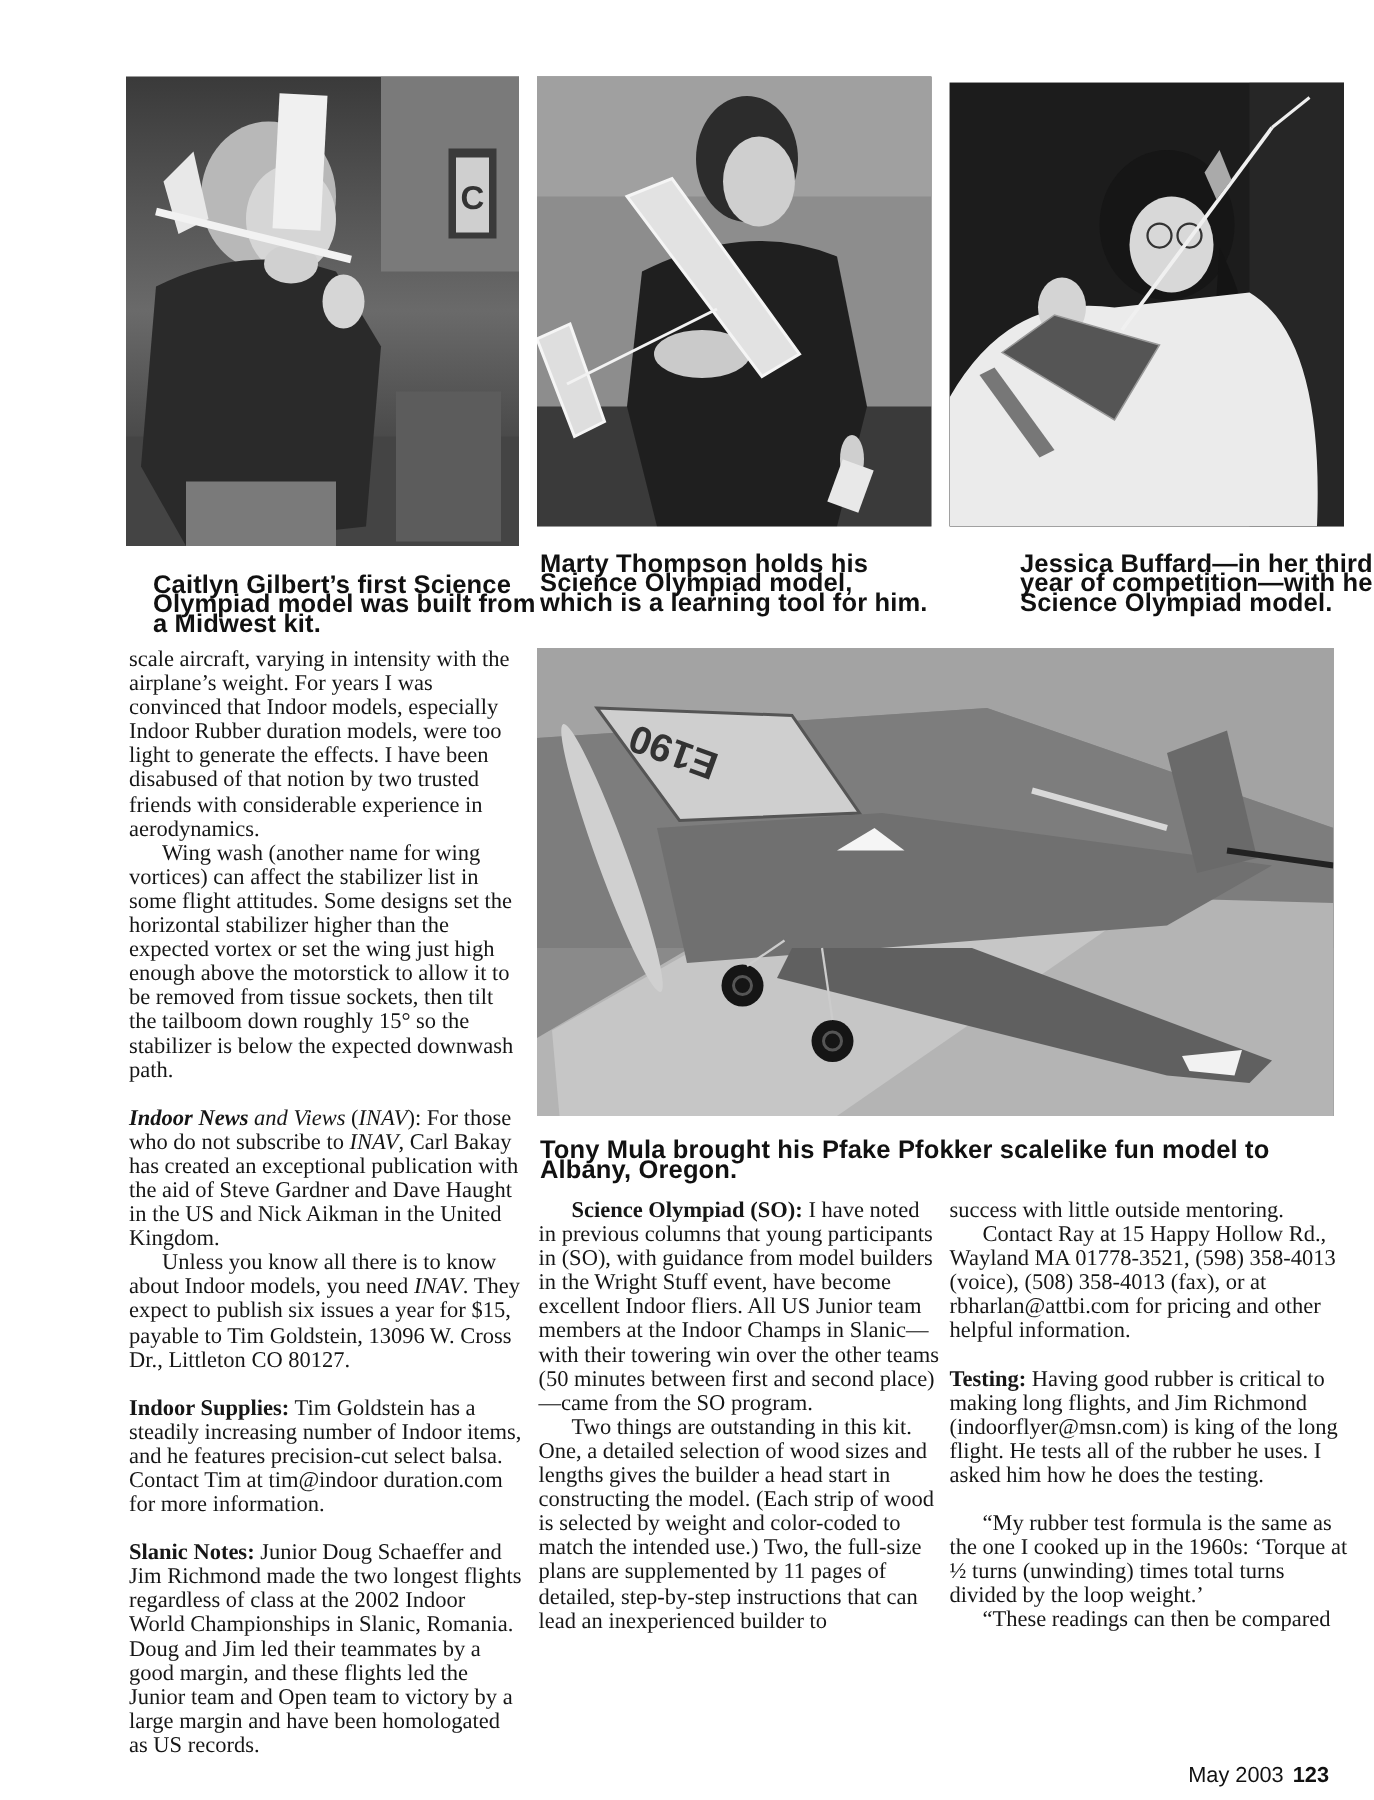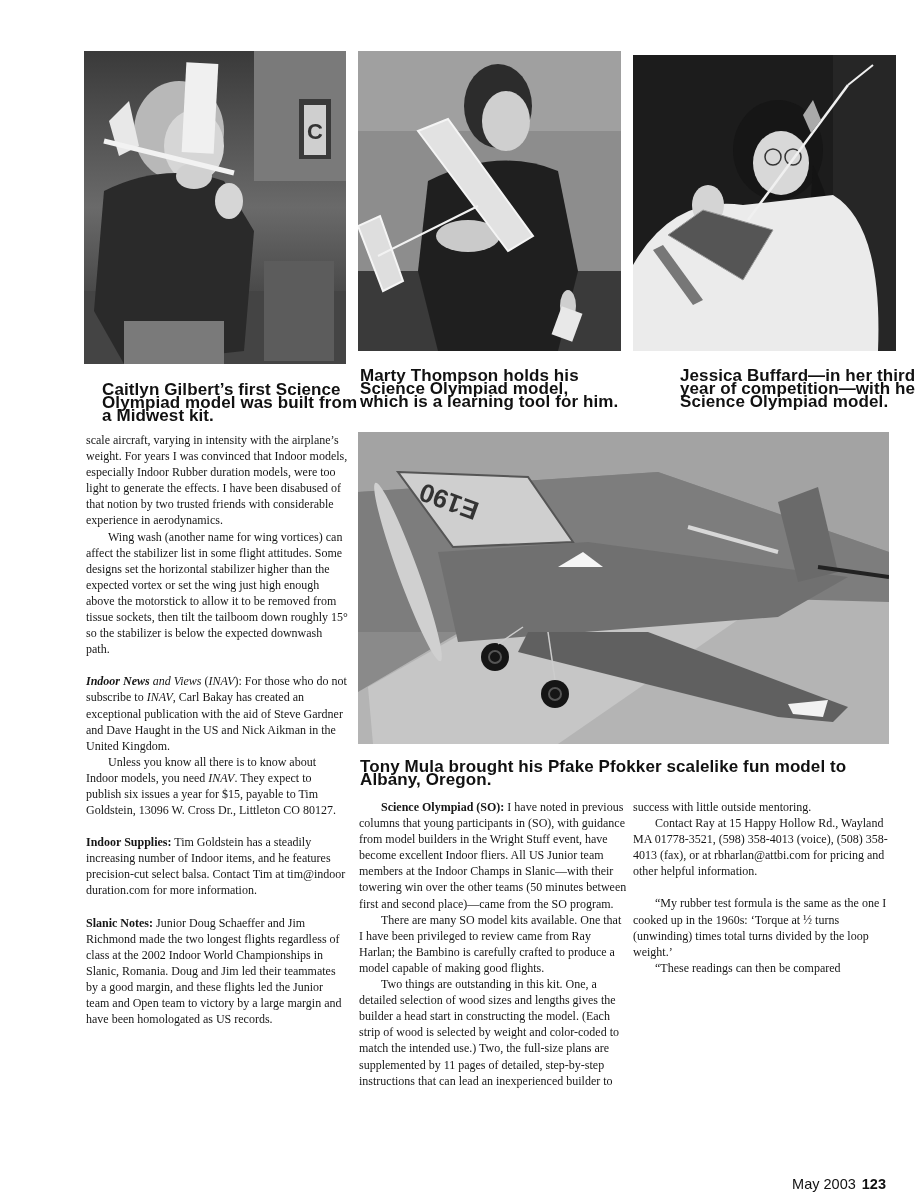--- a/index.html
+++ b/index.html
@@ -1,19 +1,19 @@
 <!DOCTYPE html>
 <html><head>
 <meta charset="utf-8">
 <style>
   html, body { margin: 0; padding: 0; background: #ffffff; }
   body { width: 916px; height: 1200px; position: relative; overflow: hidden; color: #111; }
   .photo { position: absolute; overflow: hidden; background: #555; }
   .caption { position: absolute; font-family: "Liberation Sans", sans-serif; font-weight: bold; font-size: 17px; line-height: 13.2px; color: #111; letter-spacing: 0.1px; }
-  .col { position: absolute; font-family: "Liberation Serif", serif; font-size: 12px; line-height: 16.1px; color: #161616; }
+  .col { position: absolute; font-family: "Liberation Serif", serif; font-size: 15px; line-height: 16.1px; color: #161616; }
   .col p { margin: 0; }
   .col .ind { text-indent: 22px; }
   .col .gap { margin-top: 16px; }
   .b { font-weight: bold; }
   .i { font-style: italic; }
   .folio { position: absolute; right: 30px; top: 1176px; font-family: "Liberation Sans", sans-serif; font-size: 14.5px; color: #111; }
   .folio .num { font-weight: bold; margin-left: 6px; }
   svg { display: block; }
 </style>
 </head>
@@ -143,26 +143,26 @@
   <p>scale aircraft, varying in intensity with the airplane’s weight. For years I was convinced that Indoor models, especially Indoor Rubber duration models, were too light to generate the effects. I have been disabused of that notion by two trusted friends with considerable experience in aerodynamics.</p>
   <p class="ind">Wing wash (another name for wing vortices) can affect the stabilizer list in some flight attitudes. Some designs set the horizontal stabilizer higher than the expected vortex or set the wing just high enough above the motorstick to allow it to be removed from tissue sockets, then tilt the tailboom down roughly 15° so the stabilizer is below the expected downwash path.</p>
   <p class="gap"><span class="b i">Indoor News</span><span class="i"> and </span><span class="i">Views</span><span> (</span><span class="i">INAV</span><span>): For those who do not subscribe to </span><span class="i">INAV</span><span>, Carl Bakay has created an exceptional publication with the aid of Steve Gardner and Dave Haught in the US and Nick Aikman in the United Kingdom.</span></p>
   <p class="ind"><span>Unless you know all there is to know about Indoor models, you need </span><span class="i">INAV</span><span>. They expect to publish six issues a year for $15, payable to Tim Goldstein, 13096 W. Cross Dr., Littleton CO 80127.</span></p>
   <p class="gap"><span class="b">Indoor Supplies:</span><span> Tim Goldstein has a steadily increasing number of Indoor items, and he features precision-cut select balsa. Contact Tim at tim@indoor duration.com for more information.</span></p>
   <p class="gap"><span class="b">Slanic Notes:</span><span> Junior Doug Schaeffer and Jim Richmond made the two longest flights regardless of class at the 2002 Indoor World Championships in Slanic, Romania. Doug and Jim led their teammates by a good margin, and these flights led the Junior team and Open team to victory by a large margin and have been homologated as US records.</span></p>
 </div>
 
 <div class="col" style="left:359px; top:799px; width:268px;">
   <p class="ind"><span class="b">Science Olympiad (SO):</span><span> I have noted in previous columns that young participants in (SO), with guidance from model builders in the Wright Stuff event, have become excellent Indoor fliers. All US Junior team members at the Indoor Champs in Slanic—with their towering win over the other teams (50 minutes between first and second place)—came from the SO program.</span></p>
-  <p class="ind">There are many SO model kits available. One that I have been privileged to review came from Ray Harlan; the Bambino is carefully crafted to produce a model capable of making good flights.</p>
   <p class="ind">Two things are outstanding in this kit. One, a detailed selection of wood sizes and lengths gives the builder a head start in constructing the model. (Each strip of wood is selected by weight and color-coded to match the intended use.) Two, the full-size plans are supplemented by 11 pages of detailed, step-by-step instructions that can lead an inexperienced builder to</p>
 </div>
 
 <div class="col" style="left:633px; top:799px; width:268px;">
   <p>success with little outside mentoring.</p>
   <p class="ind">Contact Ray at 15 Happy Hollow Rd., Wayland MA 01778-3521, (598) 358-4013 (voice), (508) 358-4013 (fax), or at rbharlan@attbi.com for pricing and other helpful information.</p>
+  <p class="gap"><span class="b">Testing:</span><span> Having good rubber is critical to making long flights, and Jim Richmond (indoorflyer@msn.com) is king of the long flight. He tests all of the rubber he uses. I asked him how he does the testing.</span></p>
   <p class="ind gap">“My rubber test formula is the same as the one I cooked up in the 1960s: ‘Torque at ½ turns (unwinding) times total turns divided by the loop weight.’</p>
   <p class="ind">“These readings can then be compared</p>
 </div>
 
 <div class="folio">
   <span>May 2003</span><span class="num">123</span>
 </div>
 
 </body></html>

